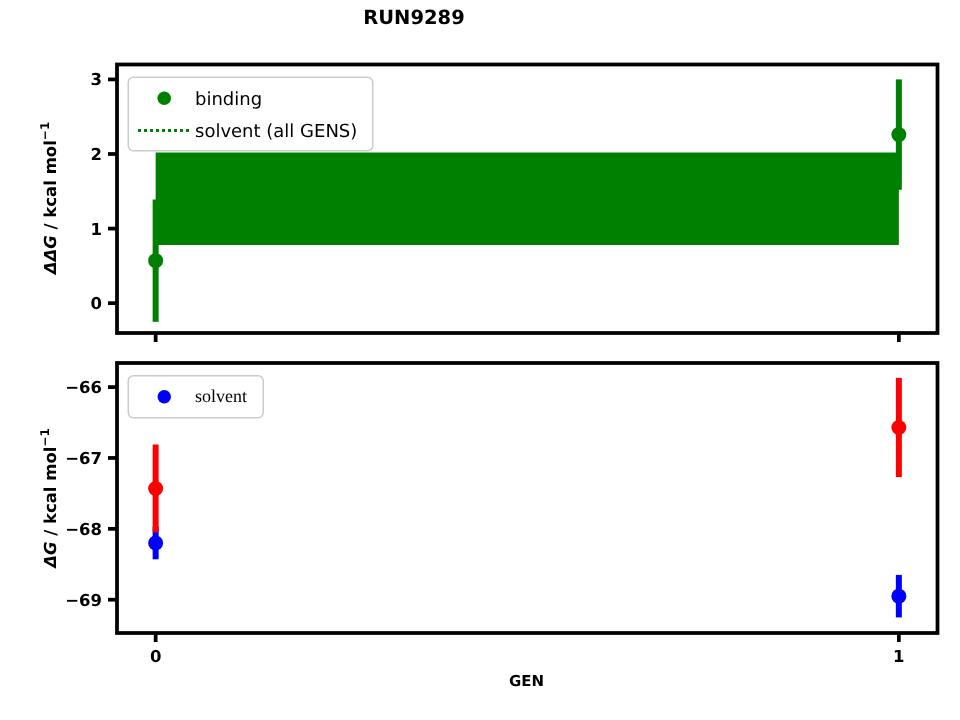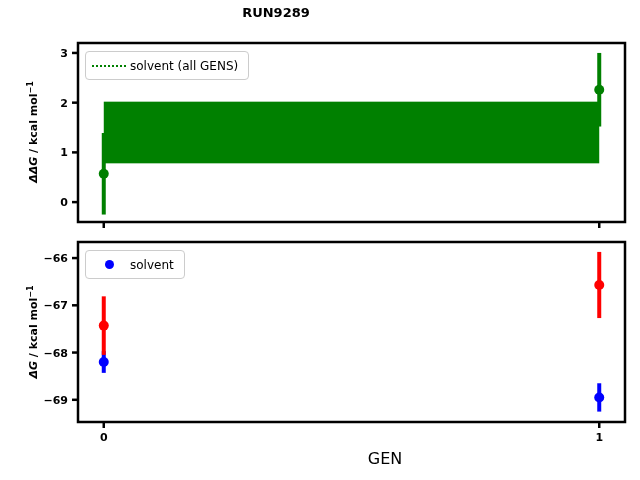--- a/index.html
+++ b/index.html
@@ -5,21 +5,21 @@
   html,body{margin:0;padding:0;background:#fff;}
   .fig{position:relative;width:640px;height:480px;background:#fff;
        font-family:"DejaVu Sans","Liberation Sans",sans-serif;overflow:hidden;color:#000;}
   .suptitle{position:absolute;left:0;top:5px;width:552px;text-align:center;
             font-size:13px;font-weight:bold;}
   svg.plot{position:absolute;left:0;top:0;}
   .ylab{position:absolute;transform:translate(-50%,-50%) rotate(-90deg);
         font-size:11px;font-weight:bold;white-space:nowrap;}
   .ylab .it{font-style:italic;}
   .ylab sup{font-size:8px;vertical-align:super;}
-  .xlab{position:absolute;transform:translate(-50%,0);font-size:16px;font-weight:normal;margin-left:34px;}
+  .xlab{position:absolute;transform:translate(-50%,0);font-size:10px;font-weight:bold;}
   .legend{position:absolute;background:rgba(255,255,255,0.92);border:1px solid #cccccc;
           border-radius:4px;padding:3px 10px 3px 2px;font-size:12px;}
   .lrow{display:flex;align-items:center;height:21px;}
   .lmark{width:42px;display:flex;align-items:center;justify-content:center;flex:none;}
   .ldot{width:9px;height:9px;border-radius:50%;}
   .ldline{width:34px;height:0;border-top:2px dotted;}
   .llabel{white-space:nowrap;}
 </style>
 </head>
 <body>
@@ -74,26 +74,32 @@
 
   <div class="ylab" style="left:33px;top:332px;">
     <span class="it">ΔG</span><span> / kcal mol</span><sup>−1</sup>
   </div>
 
   <div class="xlab" style="left:351px;top:449px;">GEN</div>
 
   <div class="legend" id="legend-top" style="left:85px;top:51px;">
       <div class="lrow">
         <span class="lmark">
+          <span class="ldot" style="background: rgb(0, 128, 0);"></span>
+        </span>
+        <span class="llabel">binding</span>
+      </div>
+      <div class="lrow">
+        <span class="lmark">
           <span class="ldline" style="border-top-color: rgb(0, 128, 0);"></span>
         </span>
         <span class="llabel">solvent (all GENS)</span>
       </div>
     </div>
-  <div class="legend" id="legend-bottom" style="left:85px;top:250px;">
+  <div class="legend" id="legend-bottom" style="left:85px;top:250px;font-family:Liberation Serif, serif;">
       <div class="lrow">
         <span class="lmark">
           <span class="ldot" style="background: rgb(0, 0, 255);"></span>
         </span>
         <span class="llabel">solvent</span>
       </div>
     </div>
 
 </div>
 

